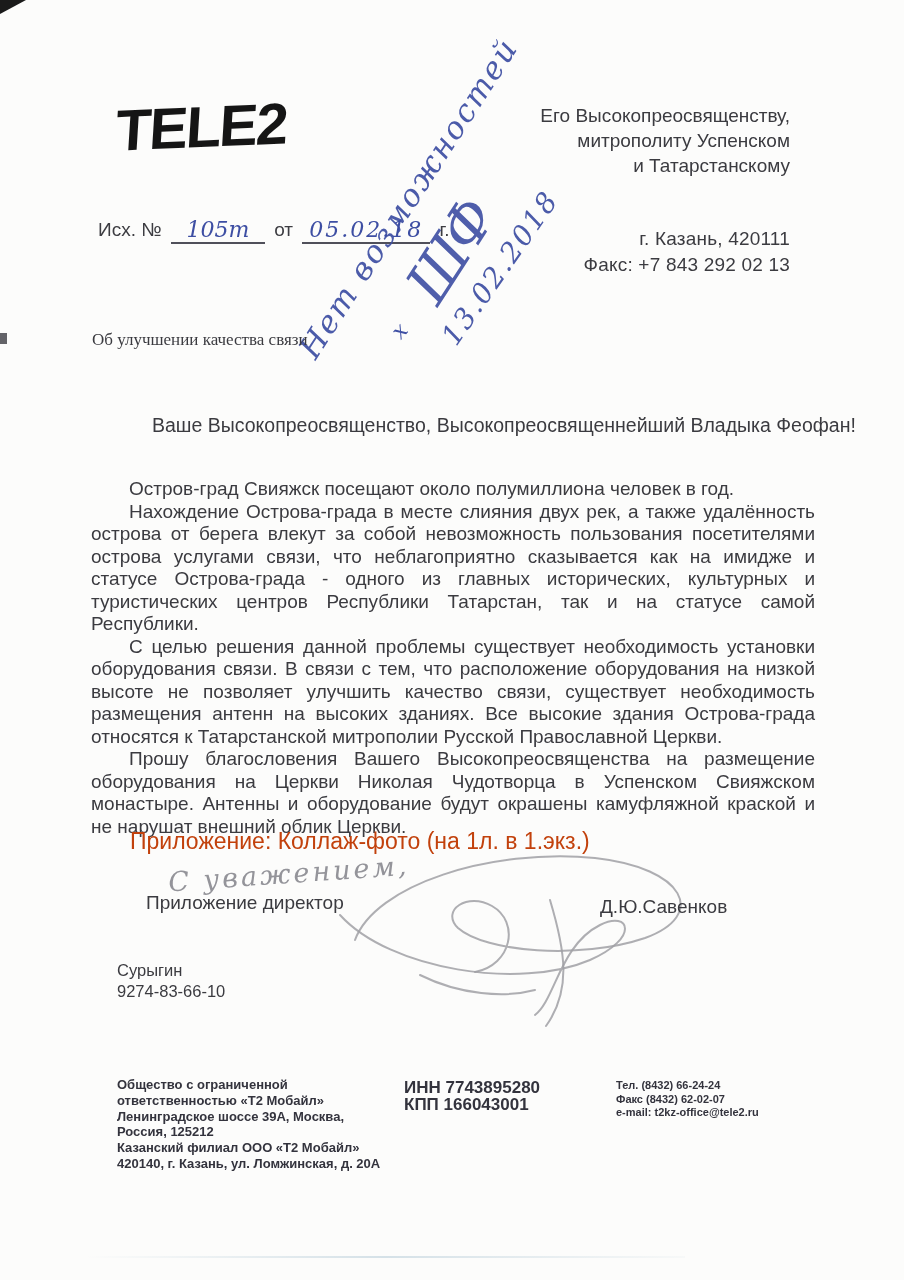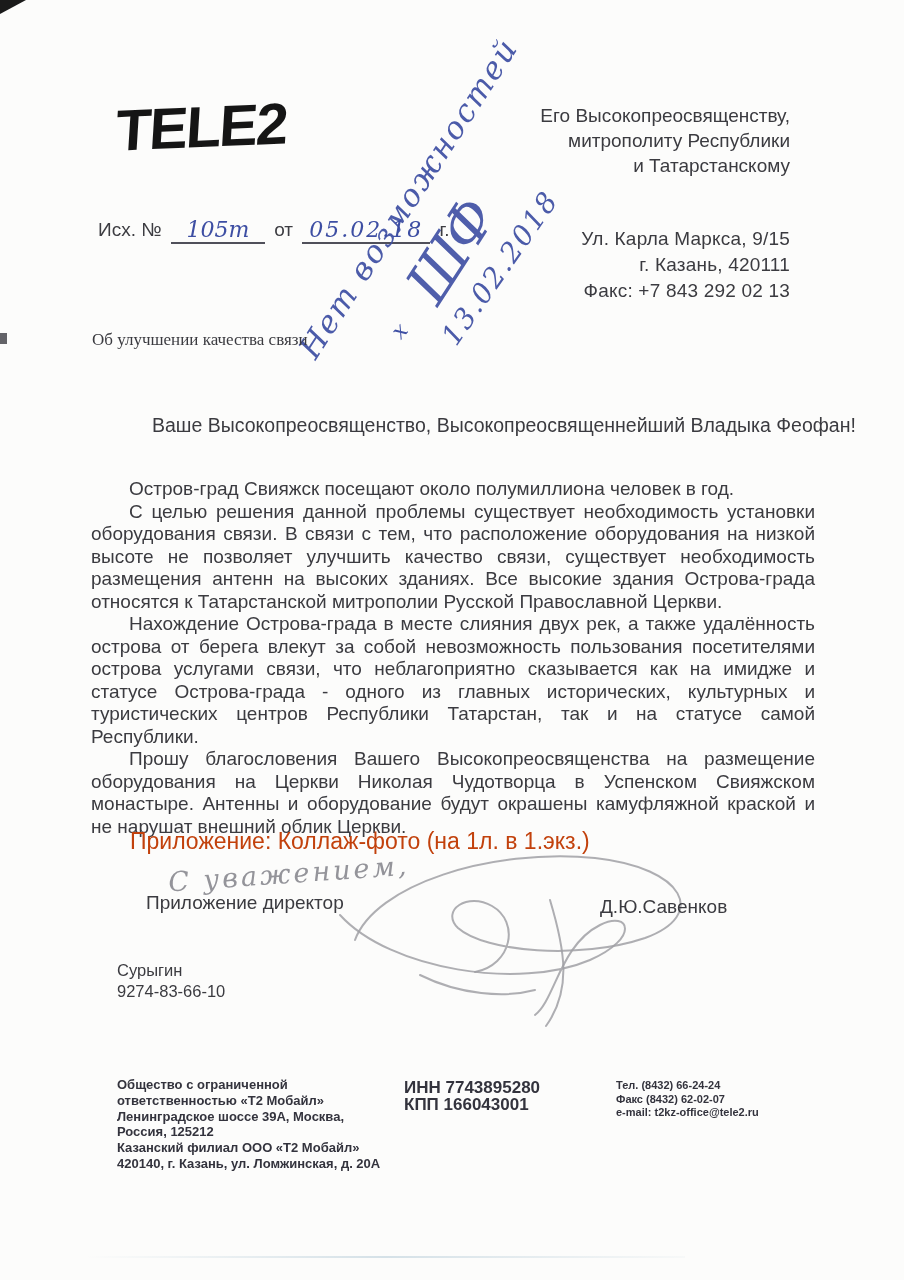--- a/index.html
+++ b/index.html
@@ -167,51 +167,50 @@
 <div class="page">
 
   <div class="artifact-corner"></div>
   <div class="artifact-edge"></div>
   <div class="artifact-bottom"></div>
 
   <div class="logo">TELE2</div>
 
   <div class="recipient">
     <div>Его Высокопреосвященству,</div>
-    <div>митрополиту Республики</div>
+    <div>митрополиту Успенском</div>
     <div>и Татарстанскому</div>
   </div>
 
   <div class="ref-line">
     <span class="printed">Исх. №</span>
     <span class="hw blank num">105т</span>
     <span class="printed">от</span>
     <span class="hw blank date">05.02.18</span>
     <span class="printed">г.</span>
   </div>
 
   <div class="sender-address">
-    <div>Ул. Карла Маркса, 9/15</div>
     <div>г. Казань, 420111</div>
     <div>Факс: +7 843 292 02 13</div>
   </div>
 
   <div class="hw-note">Нет возможностей</div>
   <div class="hw-cross">х</div>
   <div class="hw-initials">ШФ</div>
   <div class="hw-date">13.02.2018</div>
 
   <div class="subject">Об улучшении качества связи</div>
 
   <div class="salutation">Ваше Высокопреосвященство, Высокопреосвященнейший Владыка Феофан!</div>
 
   <div class="body-text">
     <p>Остров-град Свияжск посещают около полумиллиона человек в год.</p>
+    <p>Нахождение Острова-града в месте слияния двух рек, а также удалённость острова от берега влекут за собой невозможность пользования посетителями острова услугами связи, что неблагоприятно сказывается как на имидже и статусе Острова-града - одного из главных исторических, культурных и туристических центров Республики Татарстан, так и на статусе самой Республики.</p>
     <p>С целью решения данной проблемы существует необходимость установки оборудования связи. В связи с тем, что расположение оборудования на низкой высоте не позволяет улучшить качество связи, существует необходимость размещения антенн на высоких зданиях. Все высокие здания Острова-града относятся к Татарстанской митрополии Русской Православной Церкви.</p>
-    <p>Нахождение Острова-града в месте слияния двух рек, а также удалённость острова от берега влекут за собой невозможность пользования посетителями острова услугами связи, что неблагоприятно сказывается как на имидже и статусе Острова-града - одного из главных исторических, культурных и туристических центров Республики Татарстан, так и на статусе самой Республики.</p>
     <p>Прошу благословения Вашего Высокопреосвященства на размещение оборудования на Церкви Николая Чудотворца в Успенском Свияжском монастыре. Антенны и оборудование будут окрашены камуфляжной краской и не нарушат внешний облик Церкви.</p>
   </div>
 
   <div class="attachment">Приложение: Коллаж-фото (на 1л. в 1.экз.)</div>
 
   <div class="sig-regards">С уважением,</div>
 
   <svg class="sig-scribble" viewBox="0 0 420 190" xmlns="http://www.w3.org/2000/svg">
     <path d="M 55 100 C 75 45, 190 8, 295 18 C 385 28, 408 75, 345 98 C 280 120, 185 112, 158 88 C 140 70, 168 52, 192 66 C 220 82, 212 125, 175 132"></path>
     <path d="M 40 75 C 90 130, 220 150, 290 120 C 340 98, 330 70, 300 85 C 260 105, 255 160, 235 175"></path>

